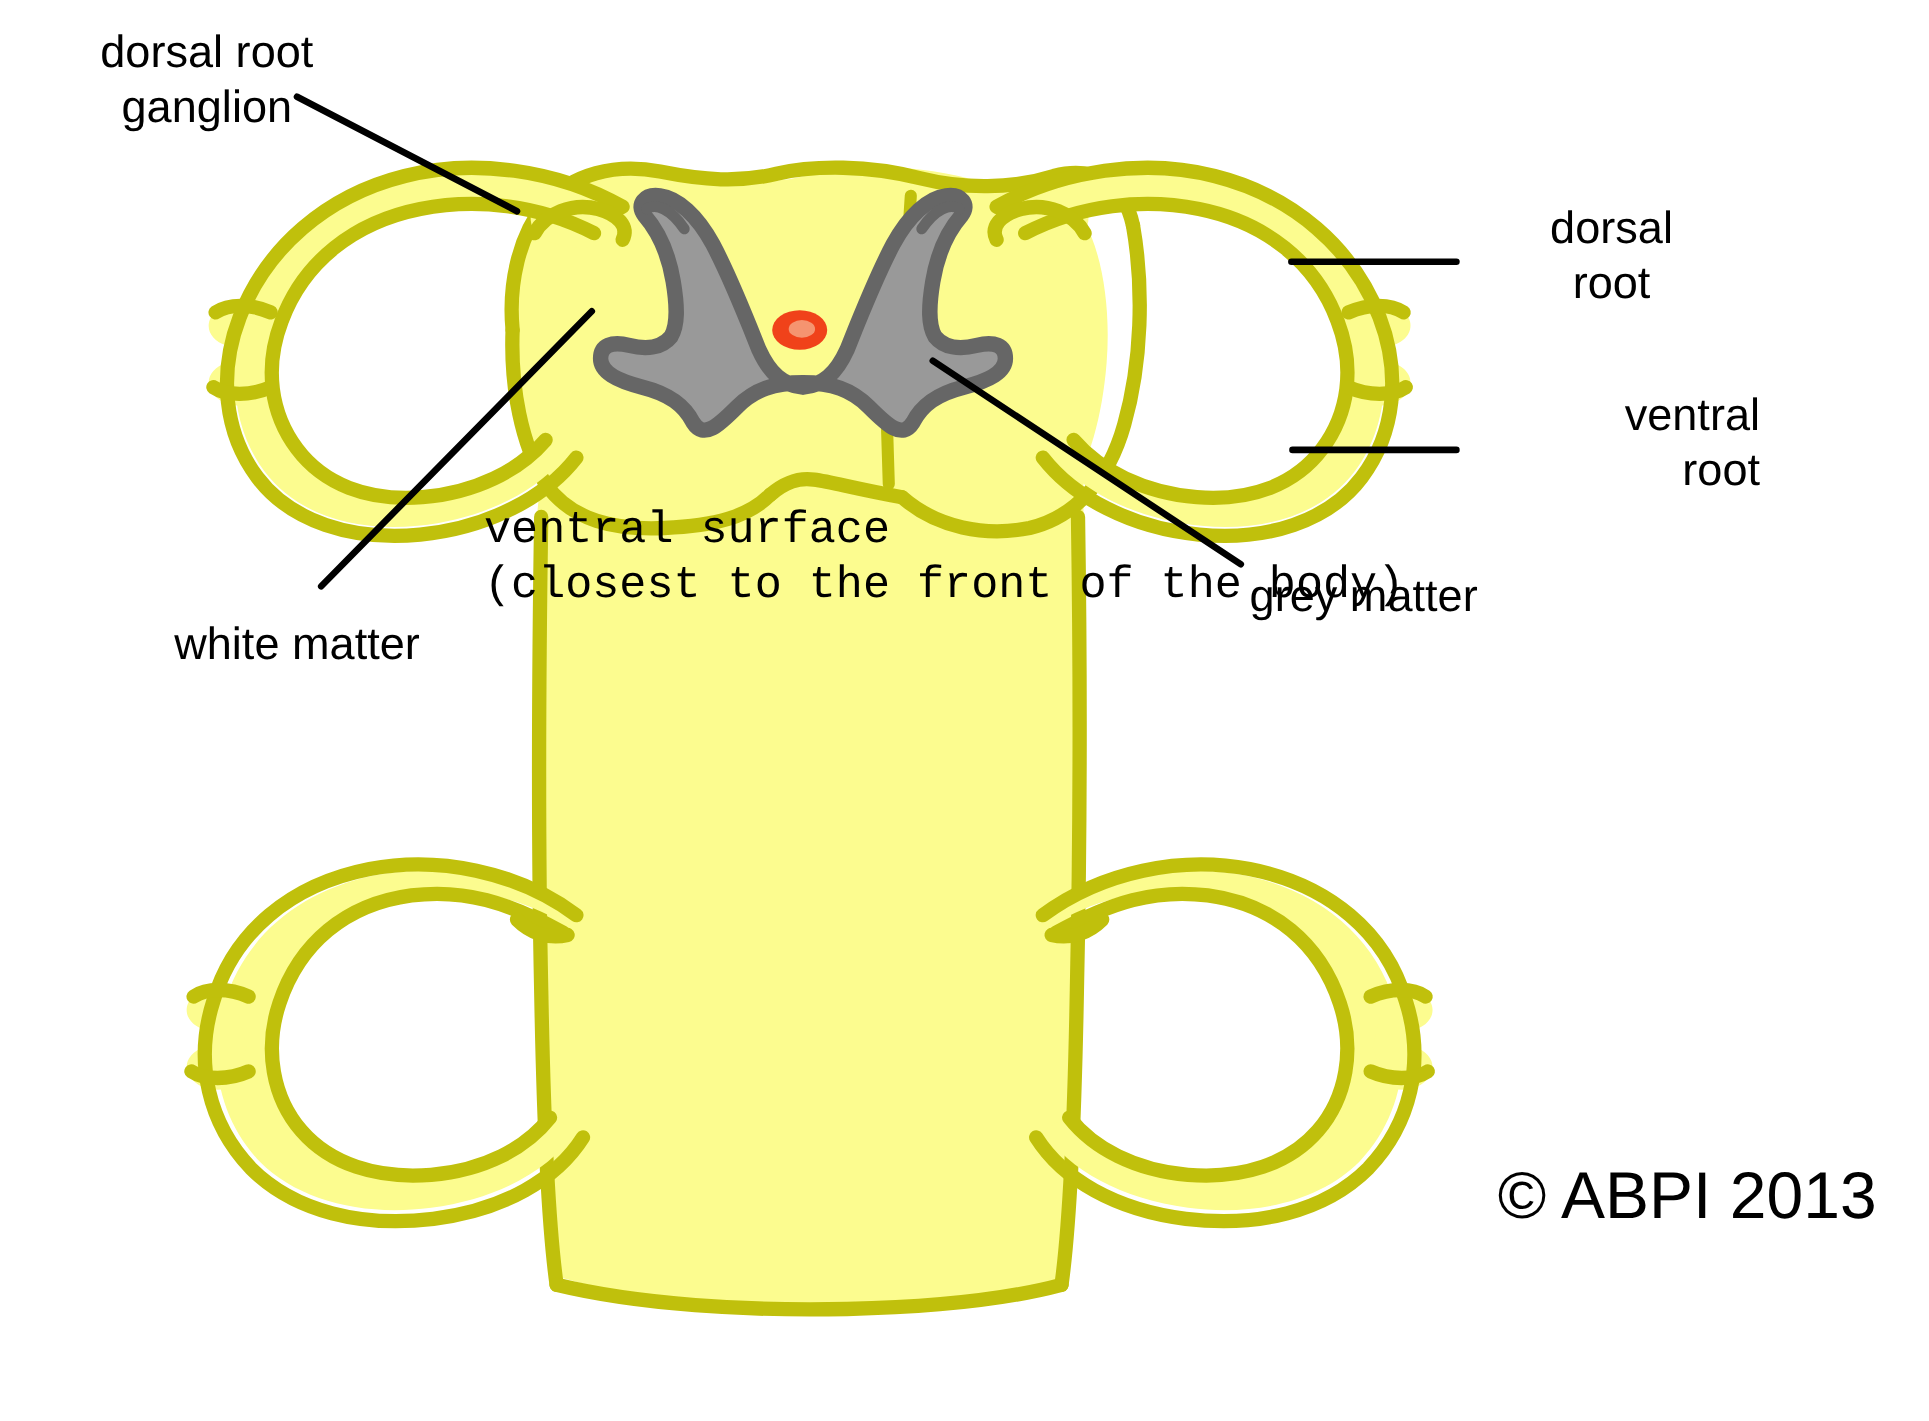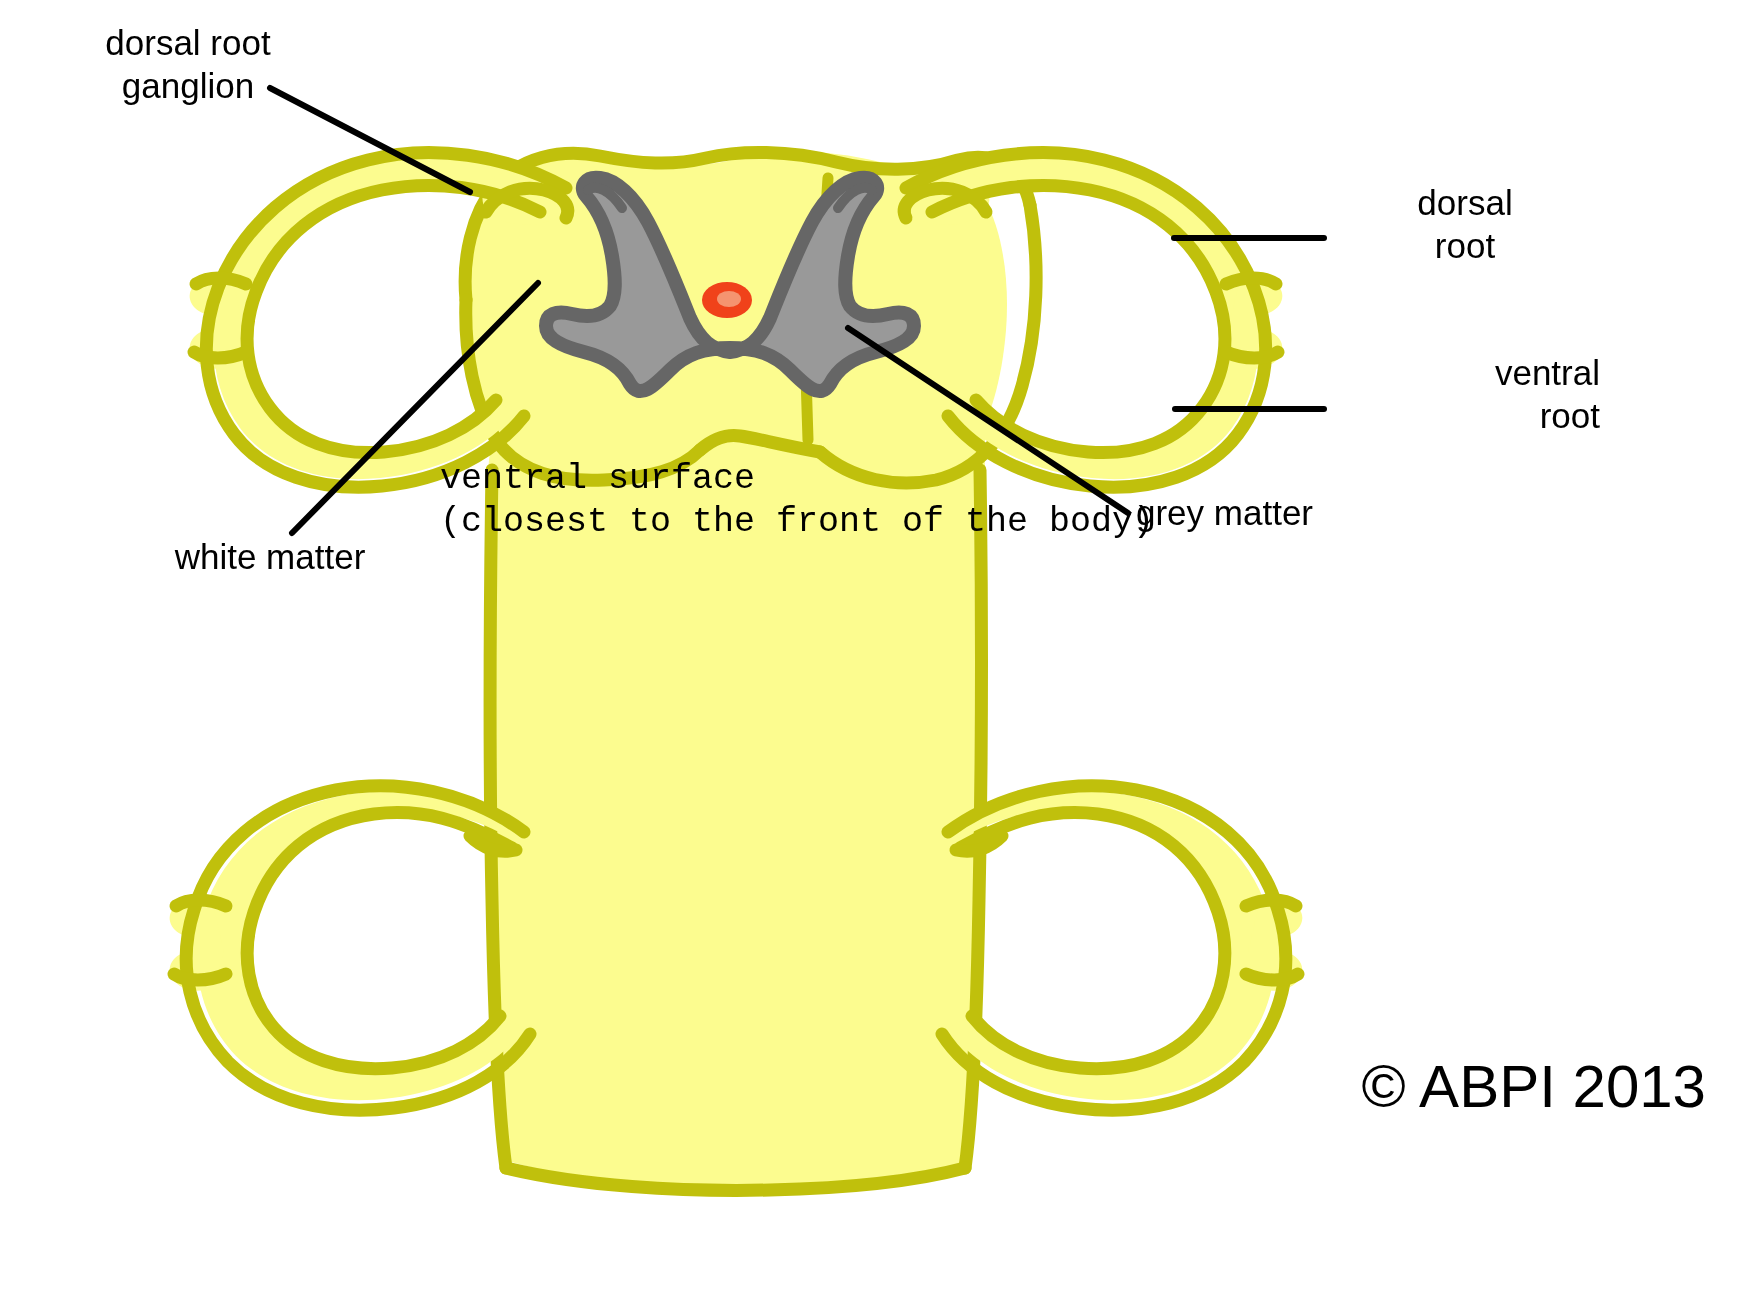--- a/index.html
+++ b/index.html
@@ -25,29 +25,29 @@
   svg.figure {
     position: absolute;
     left: 0; top: 0;
     width: 1754px;
     height: 1292px;
     display: block;
   }
   .label {
     position: absolute;
     font-family: "Liberation Sans", sans-serif;
-    font-size: 35px;
+    font-size: 41px;
     line-height: 1.22;
     color: #000000;
     white-space: pre;
     letter-spacing: 0px;
   }
   .label.center { text-align: center; }
   .label.right  { text-align: right; }
-  .label.left   { text-align: left; }
+  .label.left   { text-align: left; margin-top: 24px; }
 
   #label-dorsal-root-ganglion { left: 38px;  top: 22px;  width: 300px; text-align: center; }
   #label-dorsal-surface       { left: 430px; top: 40px;  width: 620px; text-align: center; }
   #label-dorsal-root          { left: 1330px; top: 182px; width: 270px; text-align: center; }
   #label-ventral-root         { left: 1330px; top: 352px; width: 270px; }
   #label-ventral-surface      { left: 440px; top: 458px; width: 630px; text-align: left; font-family: Liberation Mono, monospace; }
   #label-grey-matter          { left: 1136px; top: 492px; width: 260px; text-align: left; }
   #label-white-matter         { left: 140px; top: 536px; width: 260px; text-align: center; }
   #label-copyright            { left: 1236px; top: 1050px; width: 470px; text-align: right; font-size: 60px; }
 </style>

